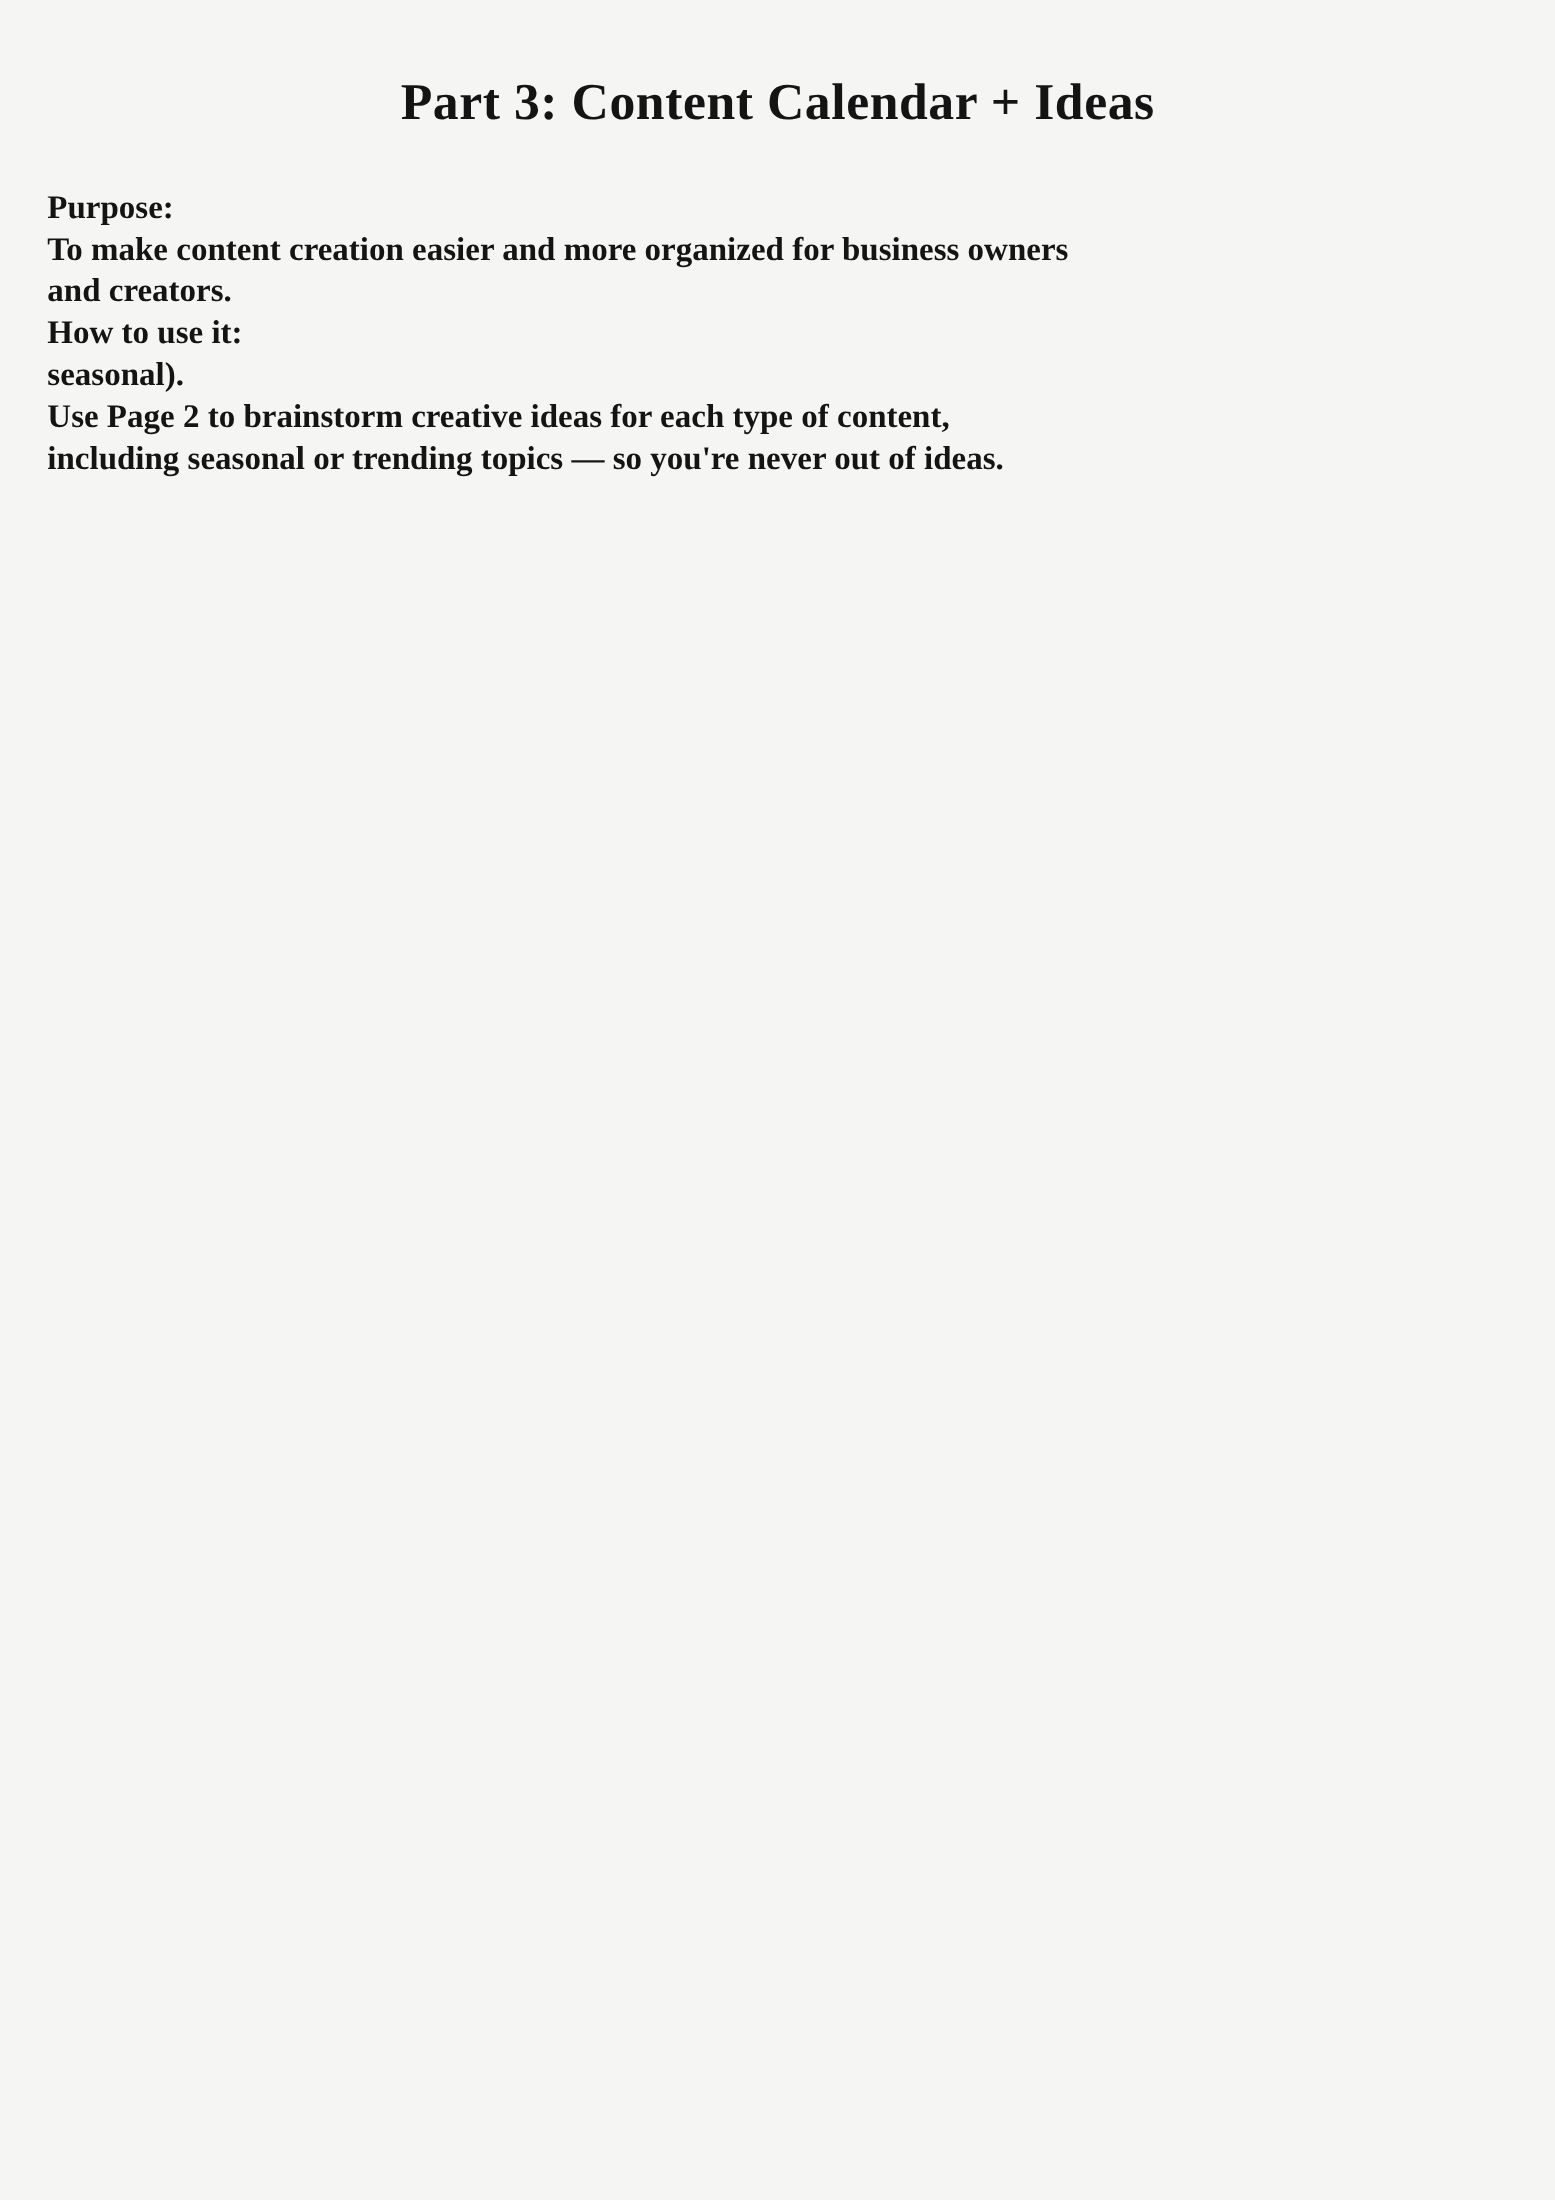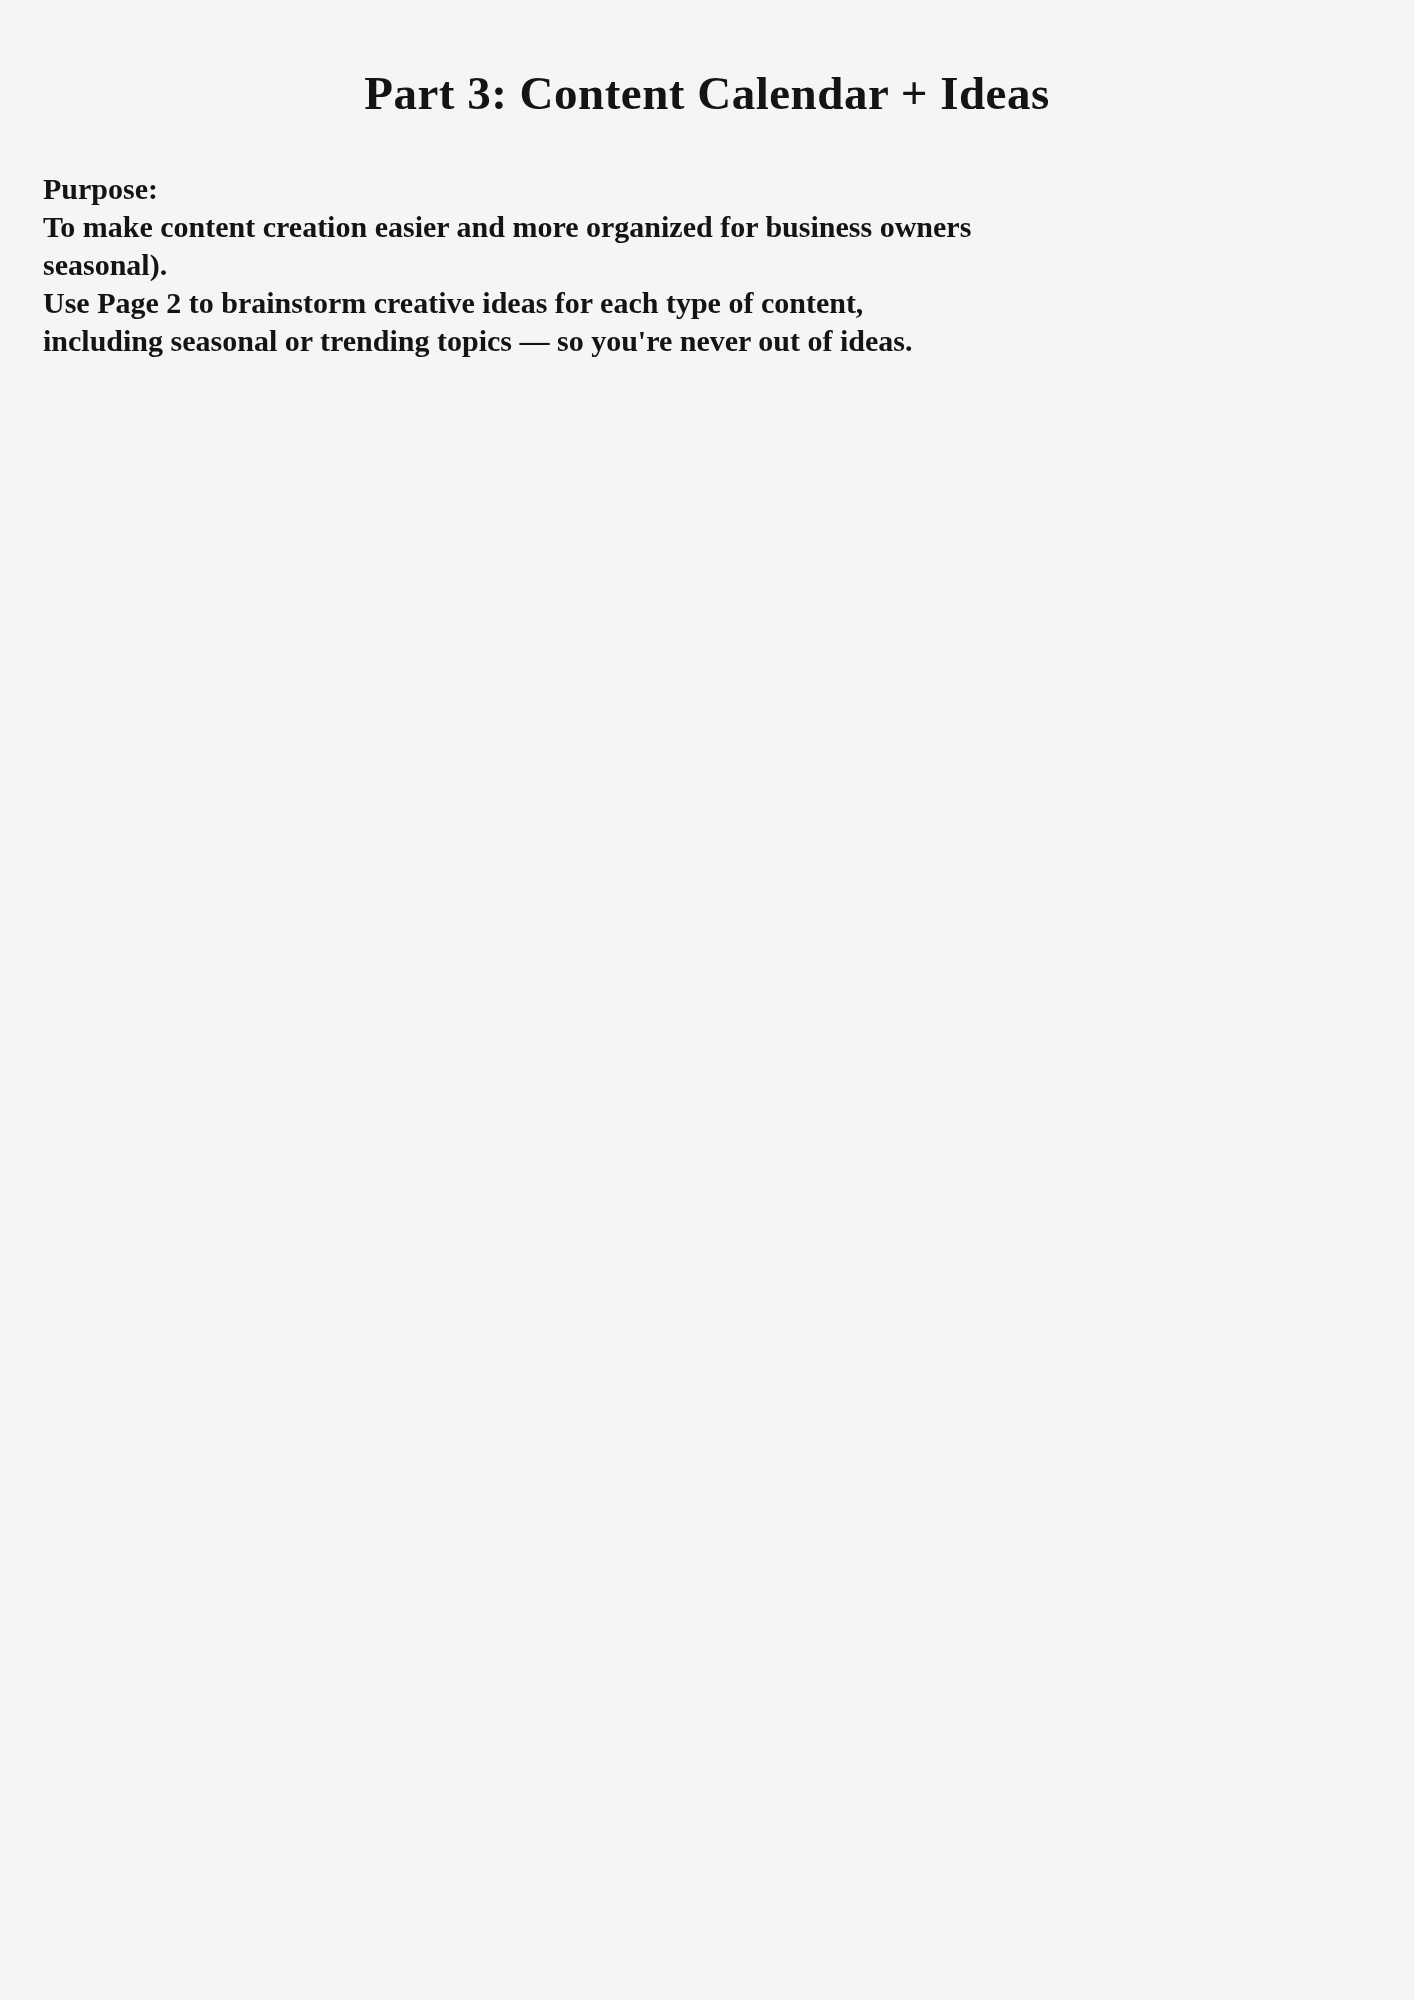--- a/index.html
+++ b/index.html
@@ -45,20 +45,22 @@
 <body>
 
 <div class="page">
 
   <h1 class="title">Part 3: Content Calendar + Ideas</h1>
 
   <div class="body-text">
 
     <p>Purpose:</p>
     <p>To make content creation easier and more organized for business owners</p>
+    <p>and creators.</p>
 
+    <p class="section-gap">How to use it:</p>
     <p>seasonal).</p>
     <p>Use Page 2 to brainstorm creative ideas for each type of content,</p>
     <p>including seasonal or trending topics — so you're never out of ideas.</p>
 
   </div>
 
 </div>
 
 </body></html>

